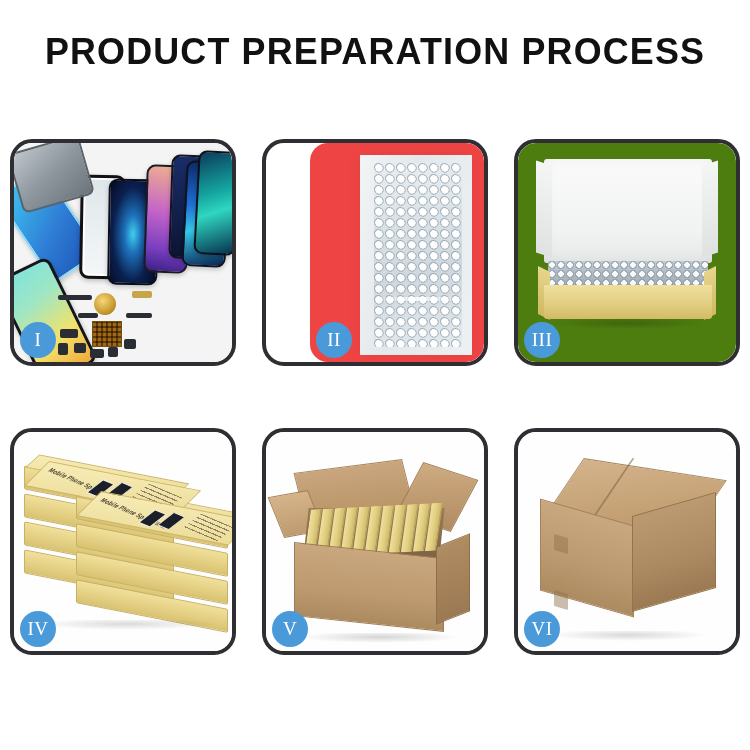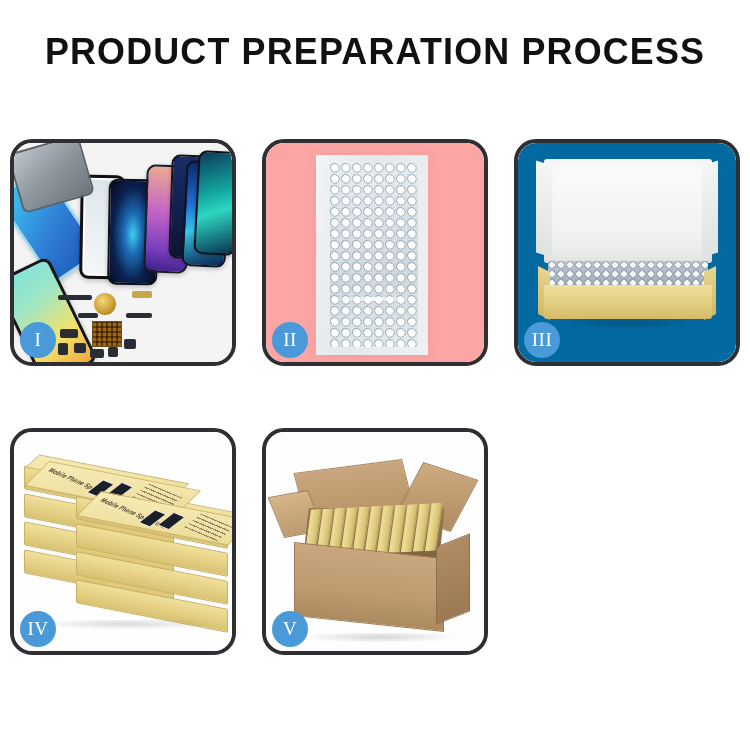--- a/index.html
+++ b/index.html
@@ -159,21 +159,21 @@
   .grid-chip {
     position: absolute; left: 78px; top: 178px; width: 30px; height: 26px;
     background:
       repeating-linear-gradient(0deg,#caa24a 0 3px,#7a5c1c 3px 5px),
       repeating-linear-gradient(90deg,#caa24a 0 3px,#7a5c1c 3px 5px);
     background-blend-mode: multiply;
     border: 1px solid #6b5214;
   }
 
   
-  .p2 { background: #fca5a5; }
+  .p2 { background: #ef4444; margin-left: 44px; }
   .bw-sheet {
     position: absolute; left: 50px; top: 12px; width: 112px; height: 200px;
     background: linear-gradient(100deg,#f2f4f5 0%,#e3e8ec 40%,#eef1f3 100%);
     box-shadow: 0 0 14px rgba(0,0,0,0.06);
   }
   .bw-core {
     position: absolute; left: 14px; top: 8px; right: 10px; bottom: 8px;
     background:
       radial-gradient(circle at 5px 5px, rgba(255,255,255,0.95) 0 3.4px, rgba(150,165,178,0.55) 3.8px 4.6px, rgba(0,0,0,0) 5px),
       linear-gradient(170deg,#e9eef1,#cfd8de 60%,#e4eaee);
@@ -186,21 +186,21 @@
       radial-gradient(circle at 10px 10px, rgba(255,255,255,0.8) 0 2.6px, rgba(120,138,152,0.35) 3px 3.8px, rgba(0,0,0,0) 4.4px);
     background-size: 11px 11px;
     background-position: 5px 5px;
   }
   .bw-seam {
     position: absolute; left: 16px; right: 12px; top: 142px; height: 4px;
     background: linear-gradient(90deg,rgba(255,255,255,0.1),rgba(255,255,255,0.85),rgba(255,255,255,0.1));
   }
 
   
-  .p3 { background: #0369a1; }
+  .p3 { background: #4d7c0f; }
   .b3-lid {
     position: absolute; left: 26px; top: 16px; width: 168px; height: 104px;
     background: linear-gradient(180deg,#fbfbfb 0%,#f1f2f2 70%,#e6e8e8 100%);
     border-radius: 3px;
     box-shadow: inset 0 0 16px rgba(0,0,0,0.05);
   }
   .b3-lid-l {
     position: absolute; left: 18px; top: 20px; width: 16px; height: 92px;
     background: linear-gradient(180deg,#f4f5f5,#e0e2e2);
     transform: skewY(18deg);
@@ -481,15 +481,27 @@
           <div class="c5-bar" style="left:108px;"></div>
           <div class="c5-bar" style="left:120px;"></div>
         </div>
         <div class="c5-front"></div>
         <div class="c5-side"></div>
         <div class="c5-shadow"></div>
         <div class="badge">V</div>
       </div>
     </div>
 
+    <div class="panel">
+      <div class="panel-inner p6">
+        <div class="c6-top"></div>
+        <div class="c6-top-seam"></div>
+        <div class="c6-left"></div>
+        <div class="c6-right"></div>
+        <div class="c6-tab" style="left:36px;top:104px;transform:skewY(16deg);"></div>
+        <div class="c6-tab" style="left:36px;top:160px;transform:skewY(16deg);"></div>
+        <div class="c6-shadow"></div>
+        <div class="badge">VI</div>
+      </div>
+    </div>
 
   </div>
 </div>
 
 </body></html>

